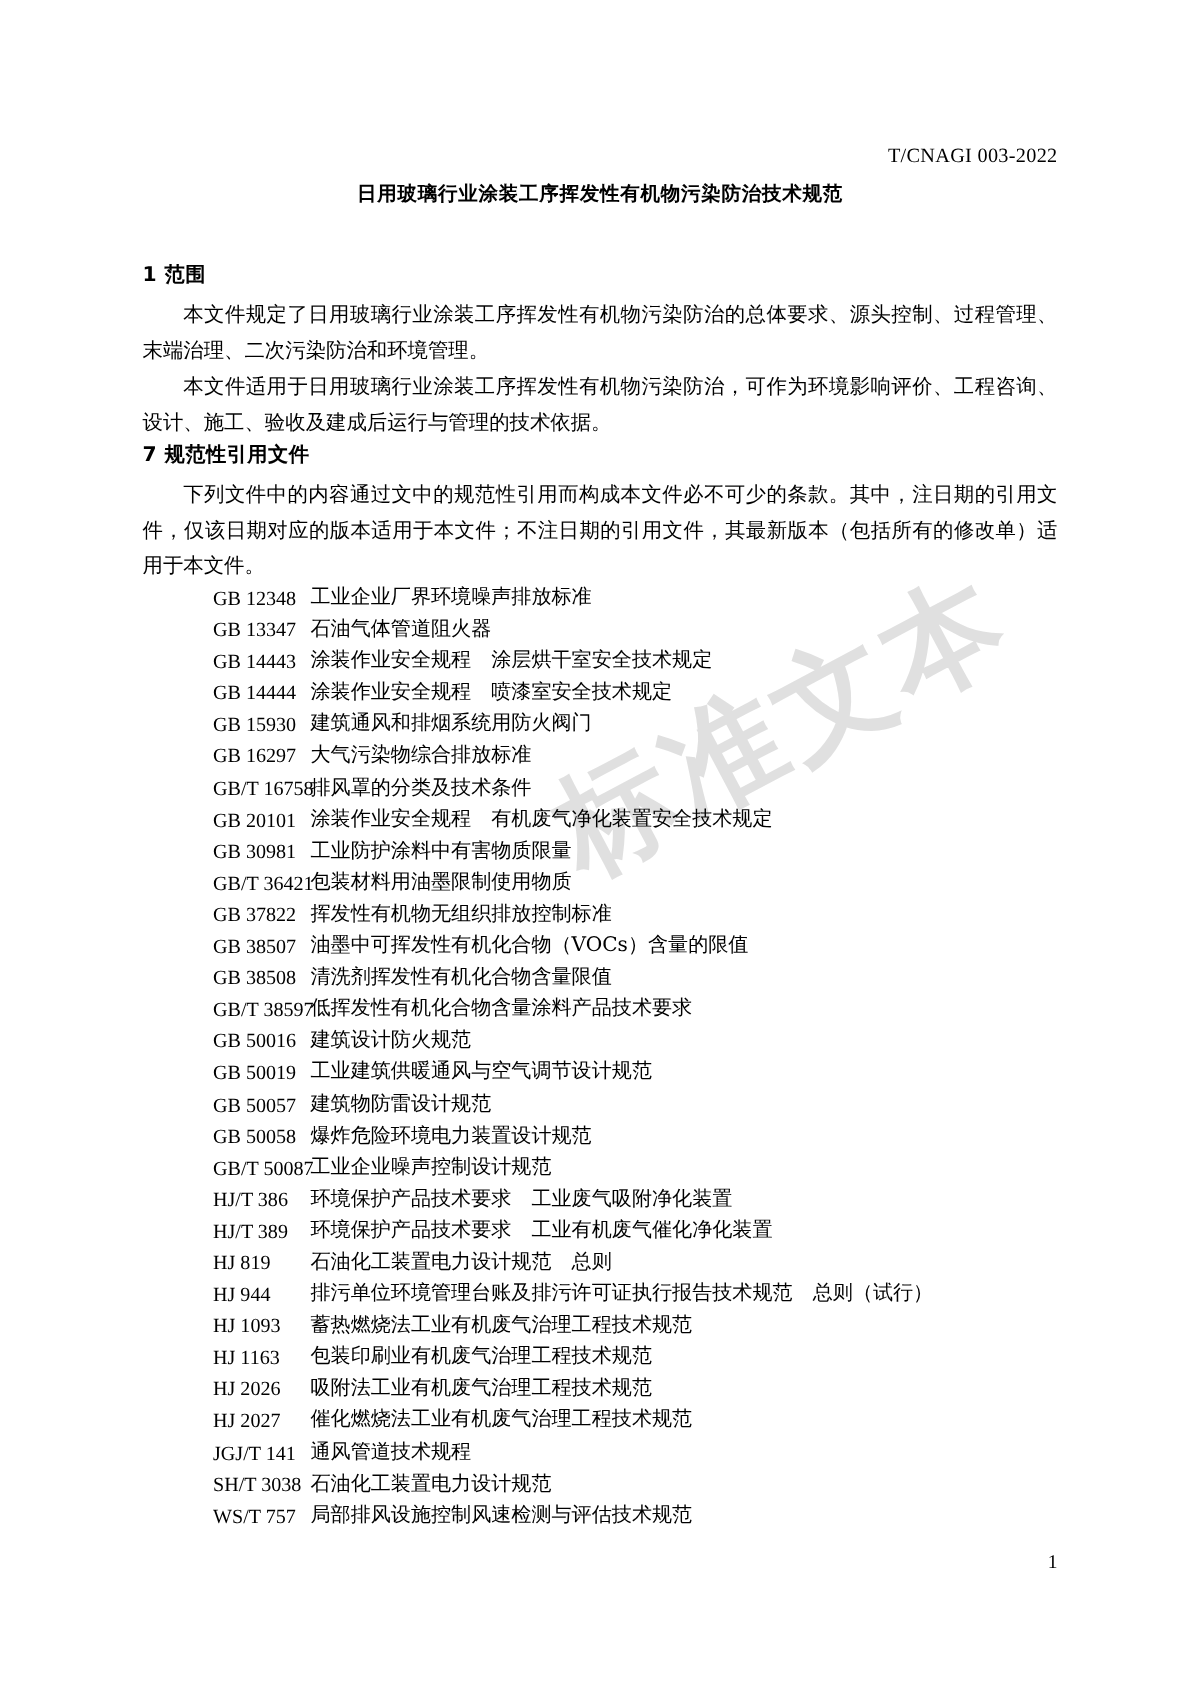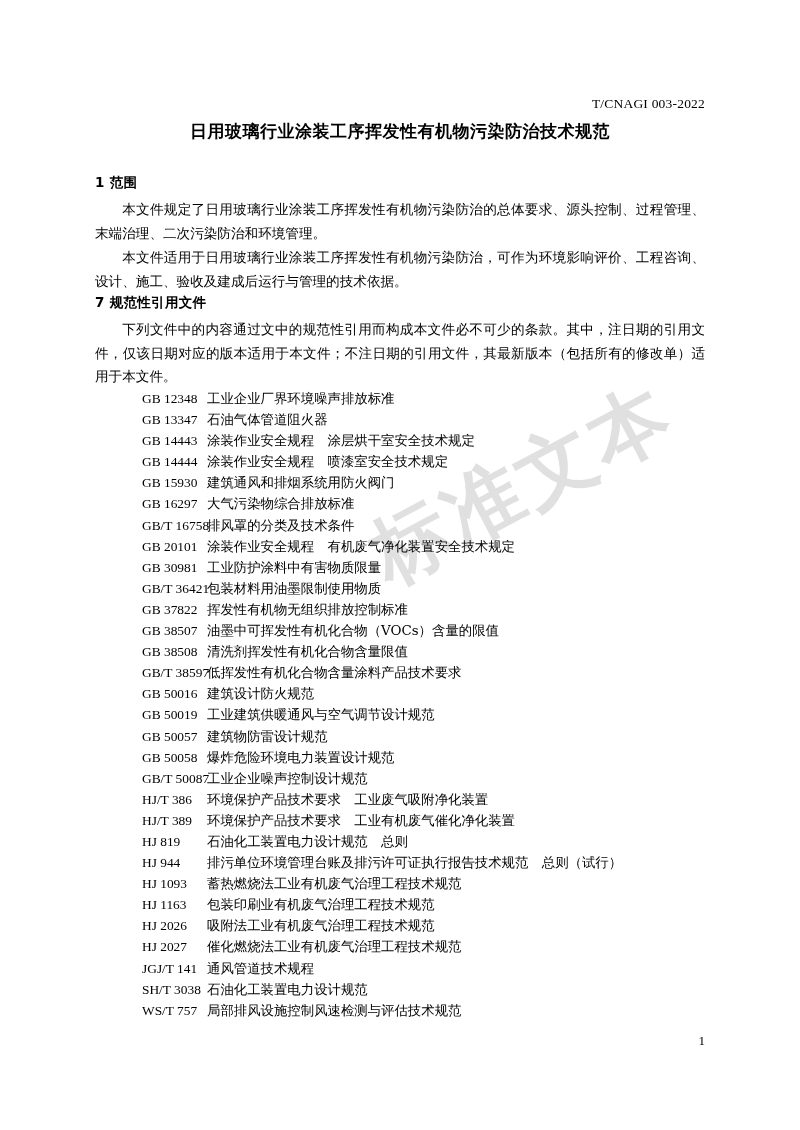--- a/index.html
+++ b/index.html
@@ -34,21 +34,21 @@
     font-size: 13.5px;
     font-family: "Liberation Serif", serif;
     letter-spacing: 0.2px;
   }
   .doc-title {
     position: absolute;
     left: 0;
     right: 0;
     top: 120px;
     text-align: center;
-    font-size: 17px;
+    font-size: 13px;
     font-weight: bold;
     font-family: "DejaVu Sans", "Liberation Sans", sans-serif;
     letter-spacing: 0.5px;
   }
   .section {
     position: absolute;
     left: 0;
     width: 610px;
   }
   .sec-head {

